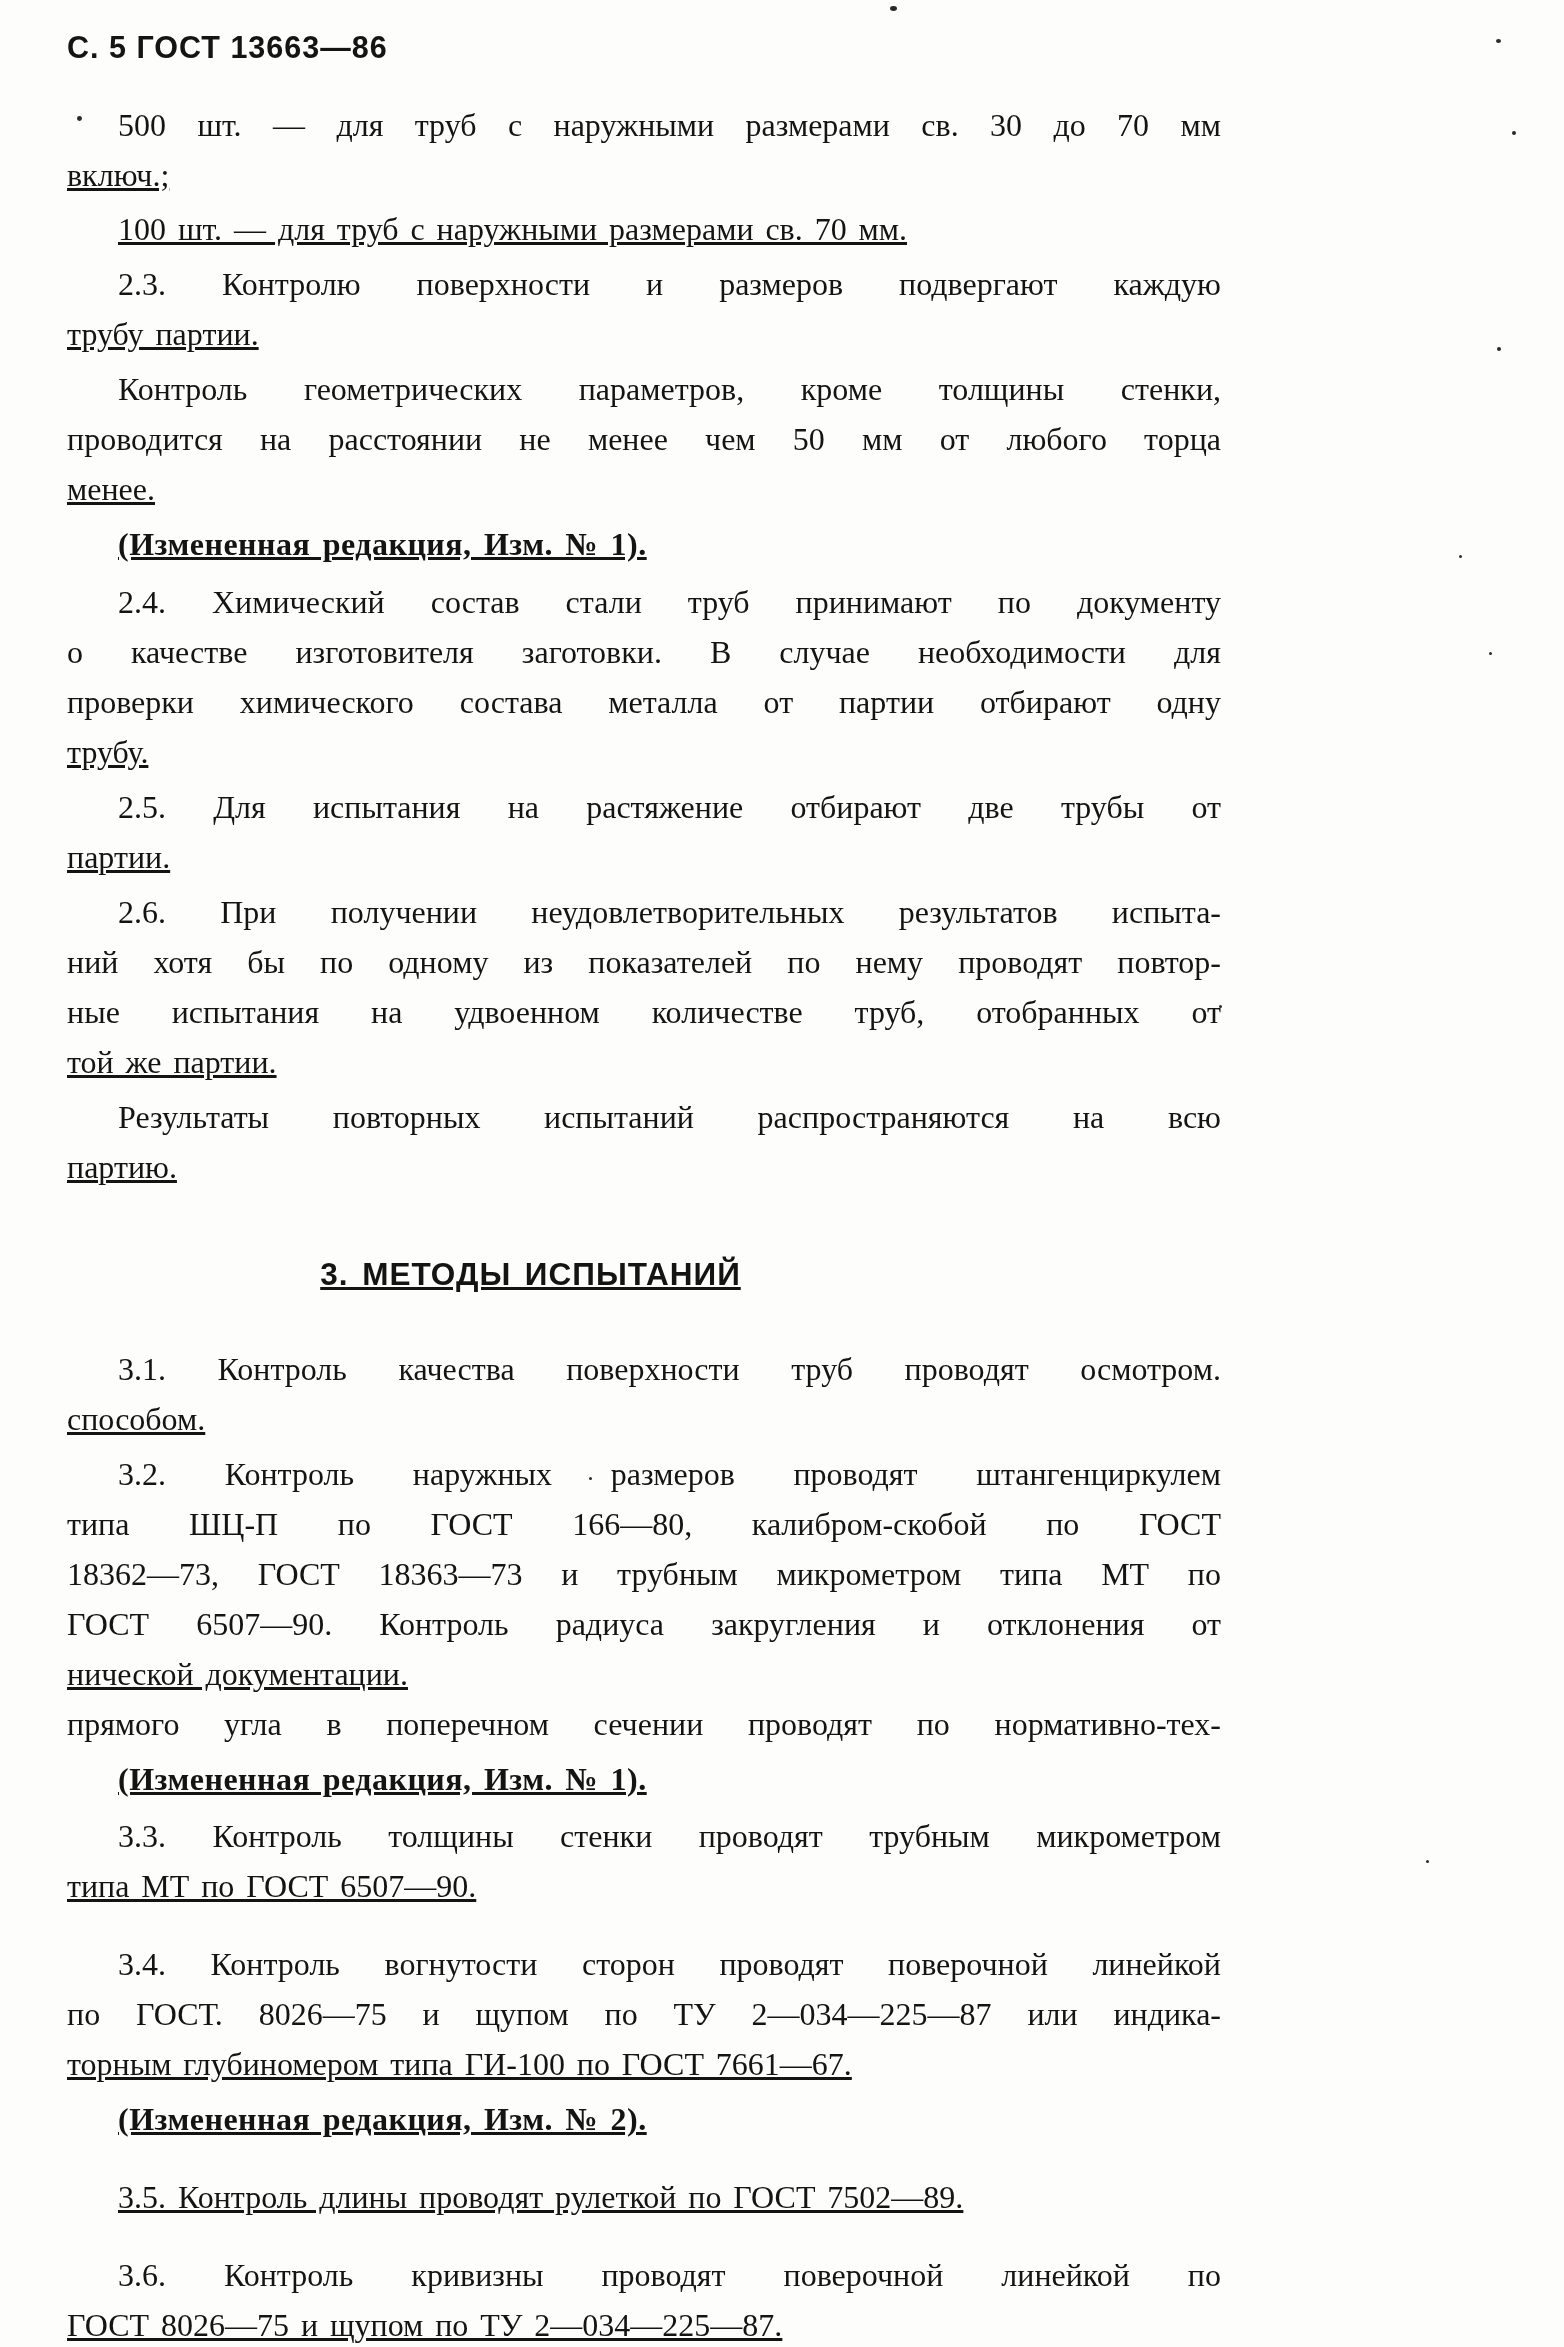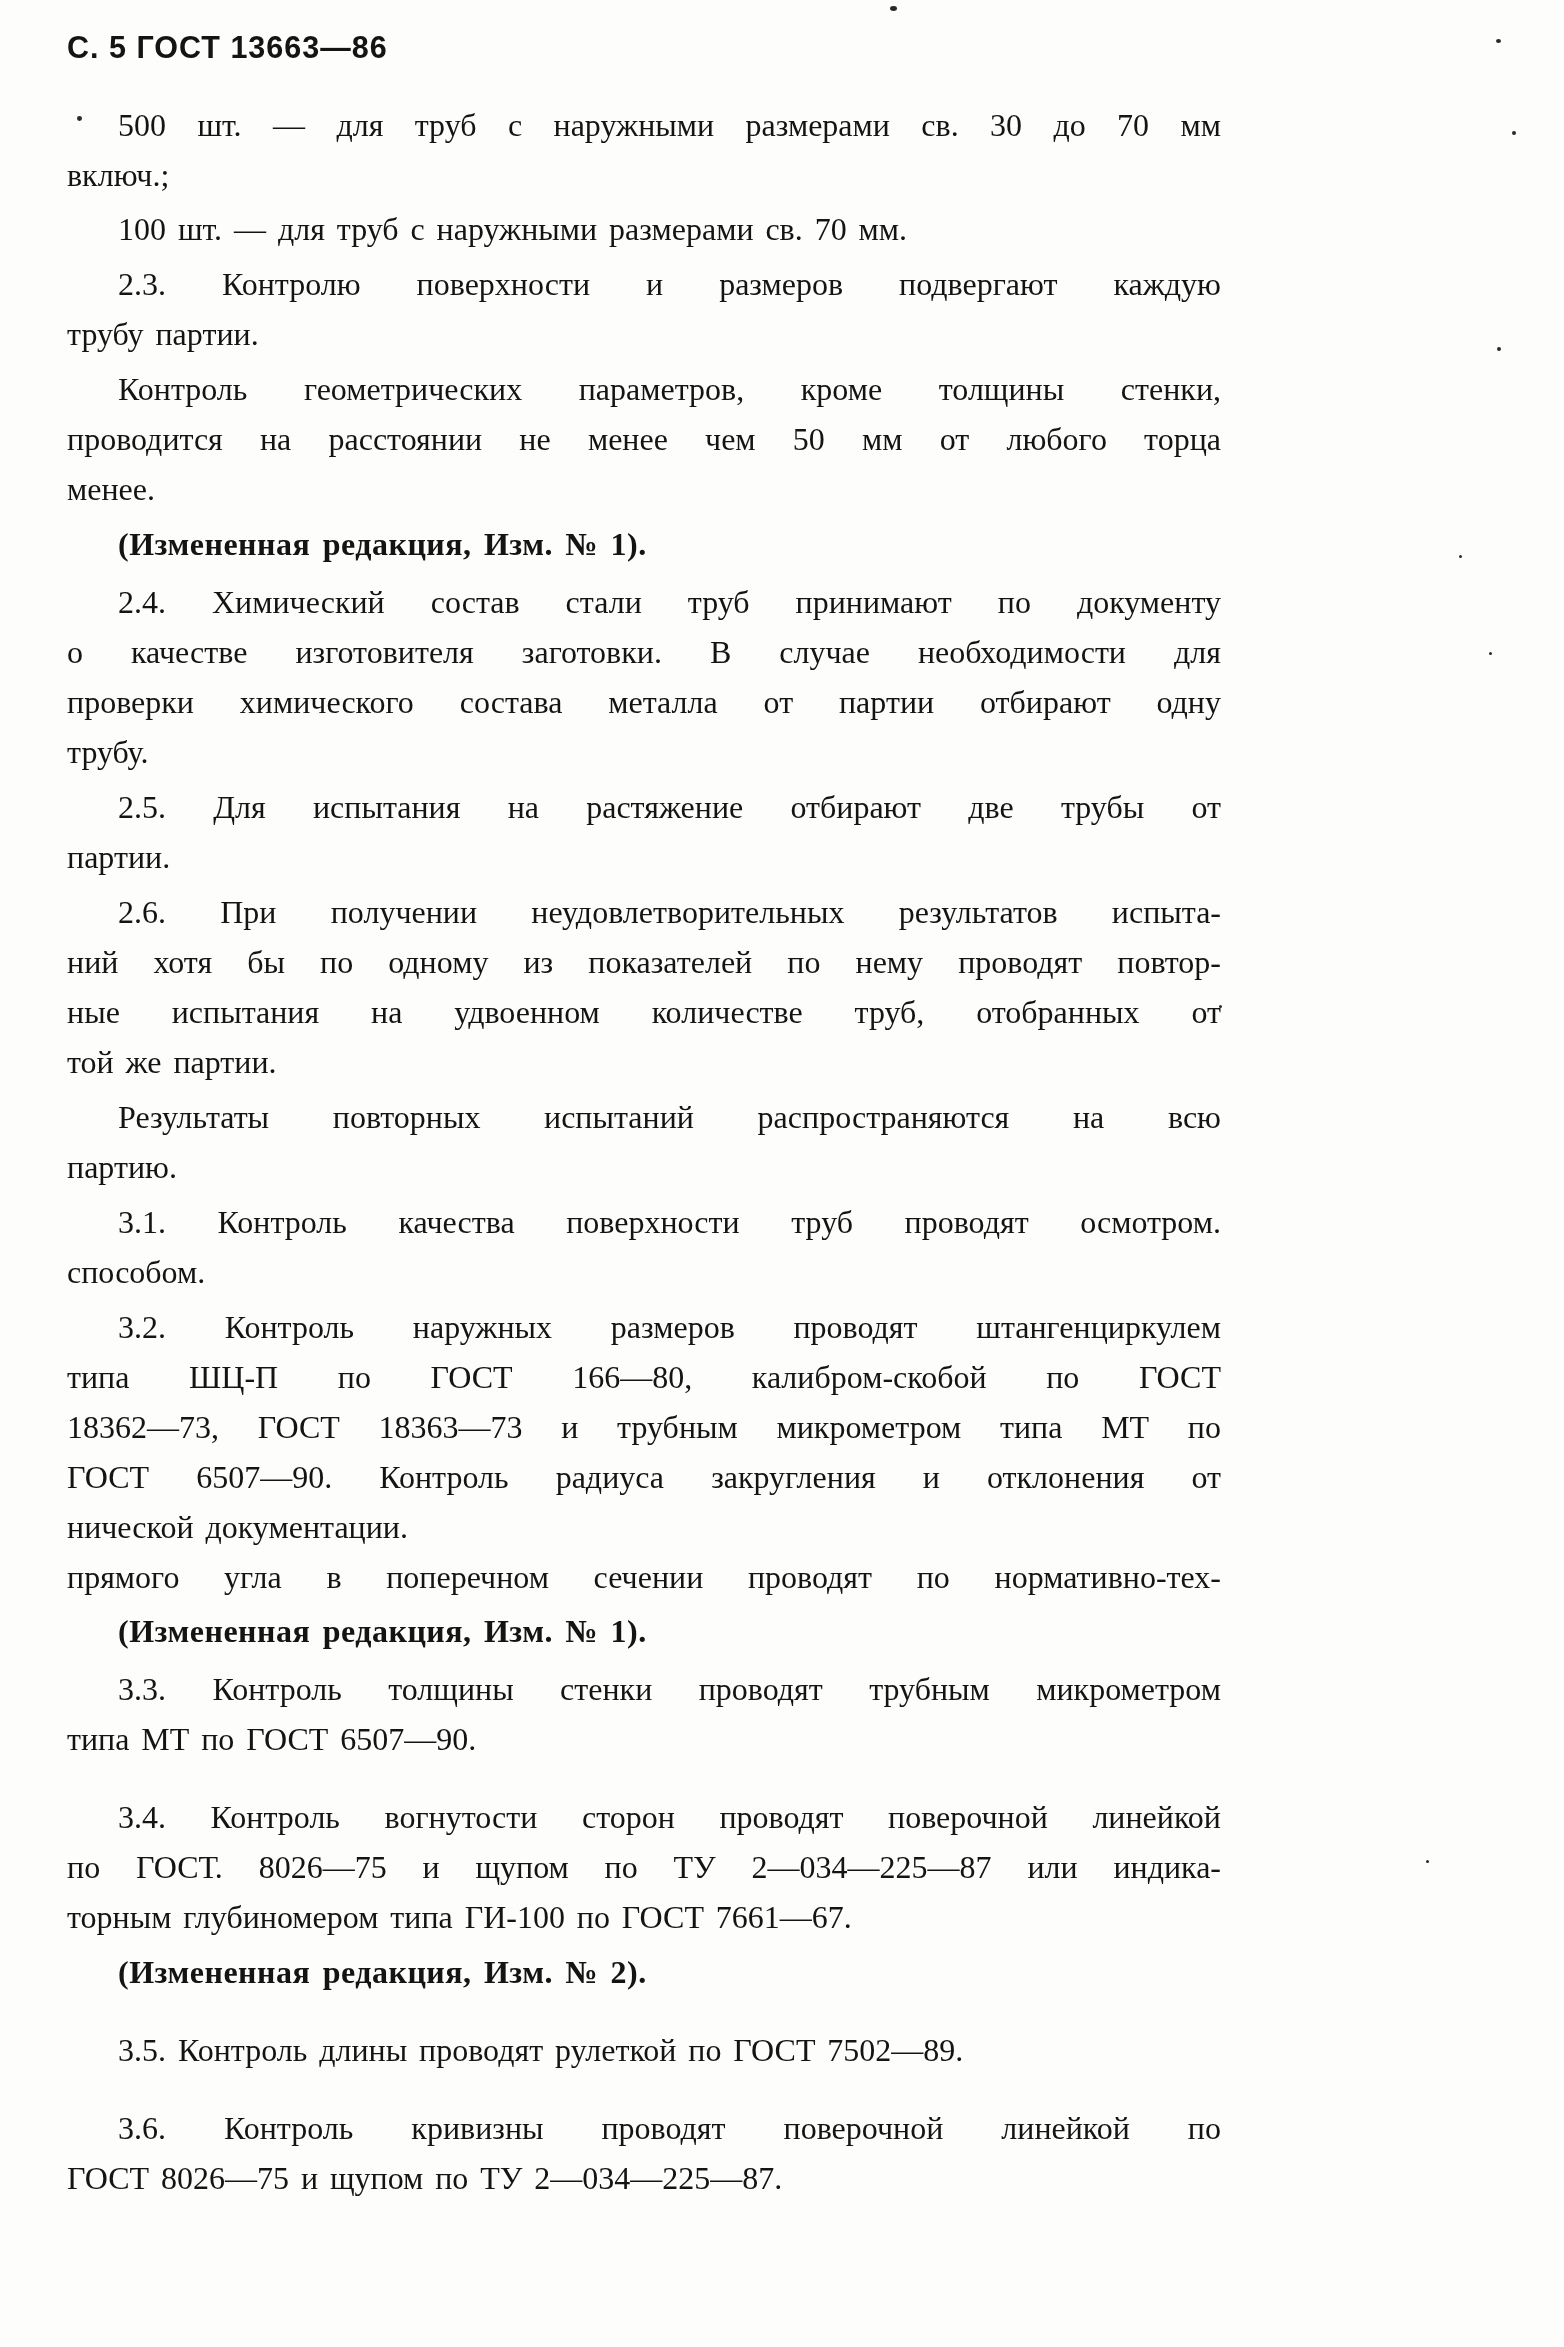--- a/index.html
+++ b/index.html
@@ -29,21 +29,21 @@
   }
   .doc-body { width: 100%; }
   .block { margin: 0 0 4.9px 0; }
   .line {
     font-size: 32px;
     line-height: 50px;
     text-align: justify;
     word-spacing: 3.9px;
   }
   .just { text-align-last: justify; }
-  .last { text-align-last: left; }
+  .last { text-align-last: left; text-decoration: underline; }
   .first { text-indent: 51px; }
   .bold .line { font-weight: bold; letter-spacing: 0.5px; }
   .bold { margin: 2px 0 7.9px 0; }
   .heading {
     margin: 57px 227px 45px 0;
   }
   .heading .line {
     font-family: "Liberation Sans", "DejaVu Sans", sans-serif;
     font-weight: bold;
     font-size: 31.5px;
@@ -96,20 +96,23 @@
       <div class="block body">
         <div class="line first just">2.6. При получении неудовлетворительных результатов испыта-</div>
         <div class="line just">ний хотя бы по одному из показателей по нему проводят повтор-</div>
         <div class="line just">ные испытания на удвоенном количестве труб,  отобранных от</div>
         <div class="line last">той же партии.</div>
       </div>
       <div class="block body">
         <div class="line first just">Результаты повторных испытаний распространяются на  всю</div>
         <div class="line last">партию.</div>
       </div>
+      <div class="block heading">
+        <div class="line last">3. МЕТОДЫ ИСПЫТАНИЙ</div>
+      </div>
       <div class="block body">
         <div class="line first just">3.1. Контроль качества поверхности труб  проводят осмотром.</div>
         <div class="line last">способом.</div>
       </div>
       <div class="block body">
         <div class="line first just">3.2. Контроль наружных размеров  проводят штангенциркулем</div>
         <div class="line just">типа  ШЦ-П  по  ГОСТ  166—80,  калибром-скобой  по  ГОСТ</div>
         <div class="line just">18362—73, ГОСТ 18363—73 и трубным микрометром типа МТ по</div>
         <div class="line just">ГОСТ 6507—90. Контроль радиуса закругления и отклонения от</div>
         <div class="line last">нической документации.</div>

